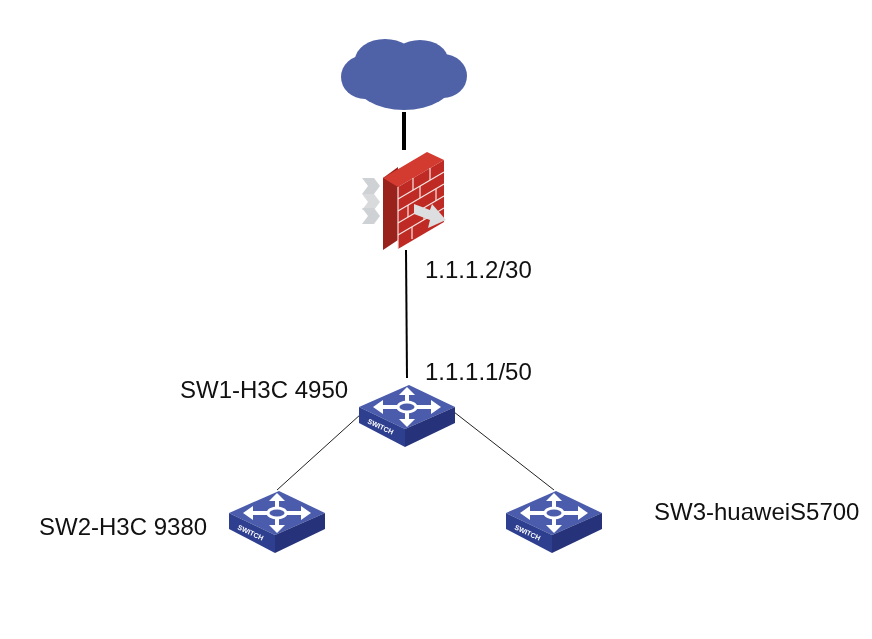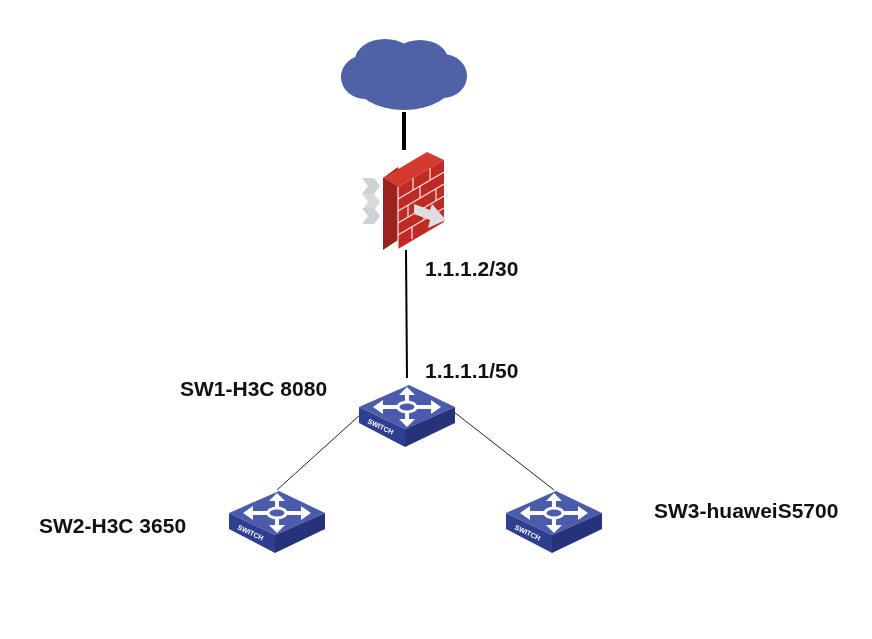--- a/index.html
+++ b/index.html
@@ -1,19 +1,19 @@
 <!DOCTYPE html>
 <html><head>
 <meta charset="utf-8">
 <style>
   html, body { margin: 0; padding: 0; background: #ffffff; }
   body { width: 872px; height: 639px; position: relative; overflow: hidden;
          font-family: "Liberation Sans", sans-serif; }
   #canvas { position: absolute; left: 0; top: 0; }
-  .lbl { position: absolute; font-size: 21px; color: #111; white-space: nowrap; line-height: 1; font-weight: bold; }
+  .lbl { position: absolute; font-size: 24px; color: #111; white-space: nowrap; line-height: 1; }
 </style>
 </head>
 <body>
 
 <svg id="canvas" width="872" height="639">
 
   <line x1="404" y1="112" x2="404" y2="150" stroke="#000" stroke-width="4"></line>
   <line x1="406" y1="250" x2="407" y2="378" stroke="#000" stroke-width="2"></line>
   <line x1="361" y1="414" x2="277" y2="490" stroke="#222" stroke-width="1"></line>
   <line x1="454" y1="412" x2="554" y2="490" stroke="#222" stroke-width="1"></line>
@@ -98,15 +98,15 @@
       <line x1="0" y1="-9" x2="0" y2="-18" stroke="#ffffff" stroke-width="4"></line>
       <polygon points="0,-24 -8,-16 8,-16" fill="#ffffff"></polygon>
       <line x1="0" y1="1" x2="0" y2="10" stroke="#ffffff" stroke-width="4"></line>
       <polygon points="0,16 -8,8 8,8" fill="#ffffff"></polygon>
       <text x="-40" y="12" fill="#ffffff" font-size="7" font-weight="bold" font-family="&quot;Liberation Sans&quot;, sans-serif" transform="rotate(25 -40 12)">SWITCH</text>
     </g>
 </svg>
 
 <div class="lbl" style="left:425px;top:258px;">1.1.1.2/30</div>
 <div class="lbl" style="left:425px;top:360px;">1.1.1.1/50</div>
-<div class="lbl" style="left:180px;top:378px;">SW1-H3C 8080</div>
-<div class="lbl" style="left:39px;top:515px;">SW2-H3C 3650</div>
+<div class="lbl" style="left:180px;top:378px;">SW1-H3C 4950</div>
+<div class="lbl" style="left:39px;top:515px;">SW2-H3C 9380</div>
 <div class="lbl" style="left:624px;top:500px;margin-left:30px;">SW3-huaweiS5700</div>
 
 </body></html>

